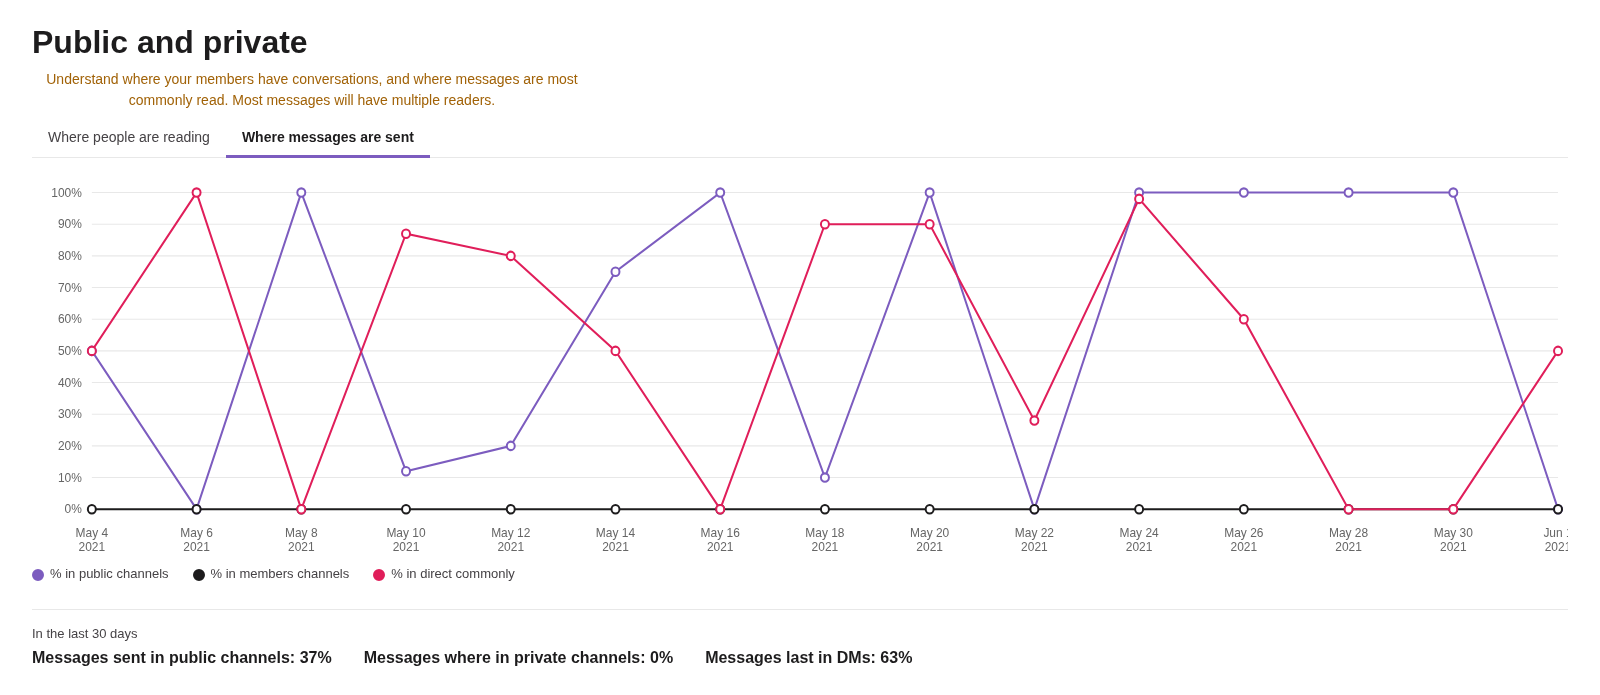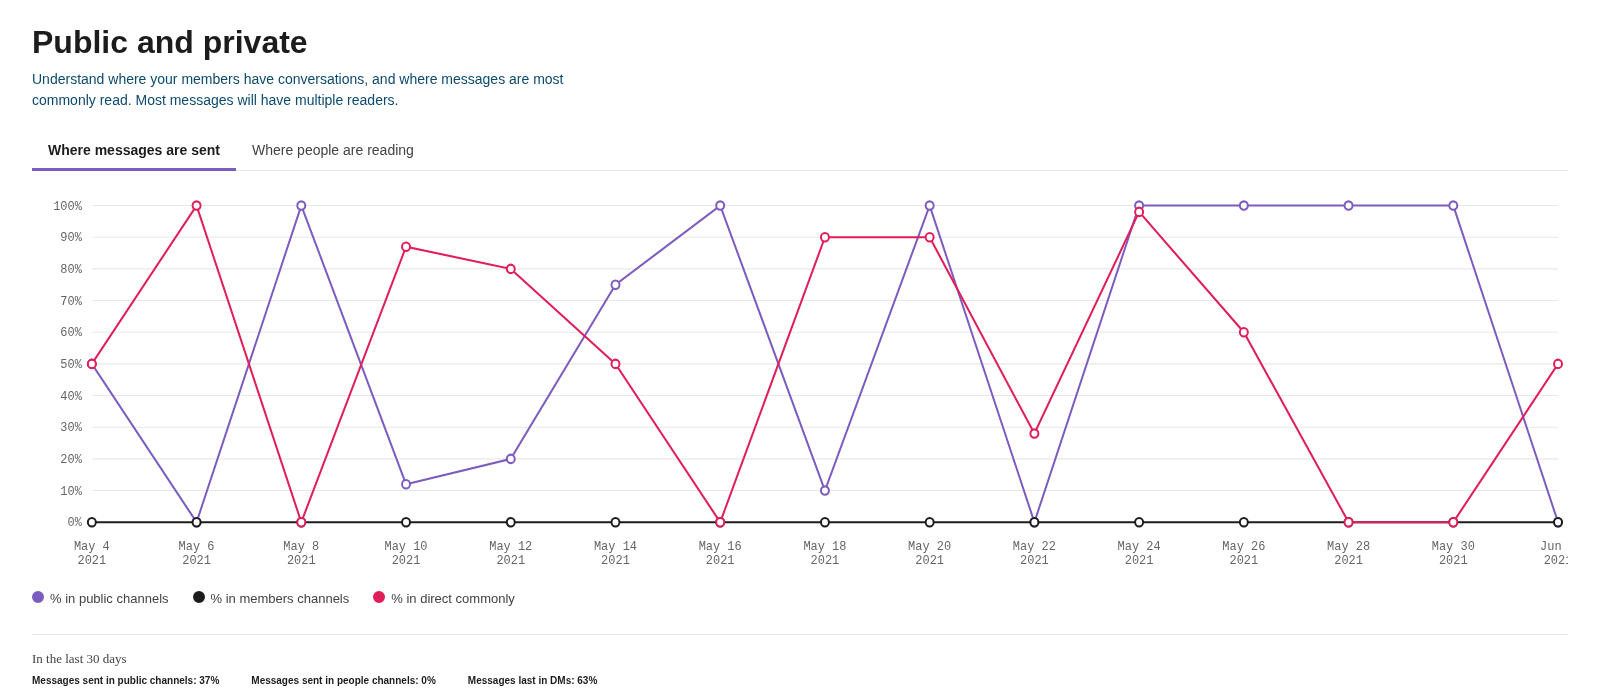--- a/index.html
+++ b/index.html
@@ -11,24 +11,25 @@
       width: 1600px;
       min-height: 695px;
     }
     .page-title {
       font-size: 32px;
       font-weight: 700;
       margin-bottom: 8px;
     }
     .page-description {
       font-size: 14px;
-      color: #0c4a6e;
+      color: #a16207;
       max-width: 560px;
       line-height: 1.5;
-      margin-bottom: 21px;
+      margin-bottom: 8px;
+      text-align: center;
     }
     .tabs {
       display: flex;
       border-bottom: 1px solid #e8e8e8;
       margin-bottom: 24px;
     }
     .tab {
       padding: 10px 16px;
       font-size: 14px;
       cursor: pointer;
@@ -38,74 +39,72 @@
     }
     .tab.active {
       color: #1d1c1d;
       font-weight: 700;
       border-bottom: 3px solid #7c5cbf;
     }
     .chart-container {
       position: relative;
       width: 100%;
       height: 380px;
-      margin-bottom: 16px;
-      font-family: Liberation Mono, monospace;
+      margin-bottom: 4px;
     }
     svg.chart {
       width: 100%;
       height: 100%;
     }
     .legend {
       display: flex;
       gap: 24px;
       align-items: center;
       margin-bottom: 28px;
       font-size: 13px;
       color: #454245;
     }
     .legend-item {
       display: flex;
-      align-items: flex-start;
+      align-items: flex-end;
       gap: 6px;
     }
     .legend-dot {
       width: 12px;
       height: 12px;
       border-radius: 50%;
       border: 2px solid;
     }
     .summary-section {
       border-top: 1px solid #e8e8e8;
       padding-top: 16px;
     }
     .summary-period {
       font-size: 13px;
       color: #454245;
       margin-bottom: 8px;
-      font-family: Liberation Serif, serif;
     }
     .summary-stats {
       display: flex;
       gap: 32px;
-      font-size: 10px;
+      font-size: 16px;
     }
     .stat-item {
       font-weight: 700;
     }
   </style>
 </head>
 <body>
 
 <h1 class="page-title">Public and private</h1>
 <p class="page-description">Understand where your members have conversations, and where messages are most commonly read. Most messages will have multiple readers.</p>
 
 <div class="tabs">
+  <div class="tab">Where people are reading</div>
   <div class="tab active">Where messages are sent</div>
-  <div class="tab">Where people are reading</div>
 </div>
 
 <div class="chart-container">
   <svg class="chart" viewBox="0 0 1540 360" preserveAspectRatio="none">
 
     <line x1="60" y1="10" x2="1530" y2="10" stroke="#e8e8e8" stroke-width="1"></line>
     <line x1="60" y1="40" x2="1530" y2="40" stroke="#e8e8e8" stroke-width="1"></line>
     <line x1="60" y1="70" x2="1530" y2="70" stroke="#e8e8e8" stroke-width="1"></line>
     <line x1="60" y1="100" x2="1530" y2="100" stroke="#e8e8e8" stroke-width="1"></line>
     <line x1="60" y1="130" x2="1530" y2="130" stroke="#e8e8e8" stroke-width="1"></line>
@@ -231,21 +230,21 @@
 </div>
 
 <div class="summary-section">
   <p class="summary-period">In the last 30 days</p>
   <div class="summary-stats">
     <div class="stat-item">
       <span>Messages sent in public channels:</span>
       <span>37%</span>
     </div>
     <div class="stat-item">
-      <span>Messages sent in people channels:</span>
+      <span>Messages where in private channels:</span>
       <span>0%</span>
     </div>
     <div class="stat-item">
       <span>Messages last in DMs:</span>
       <span>63%</span>
     </div>
   </div>
 </div>
 
 </body></html>

